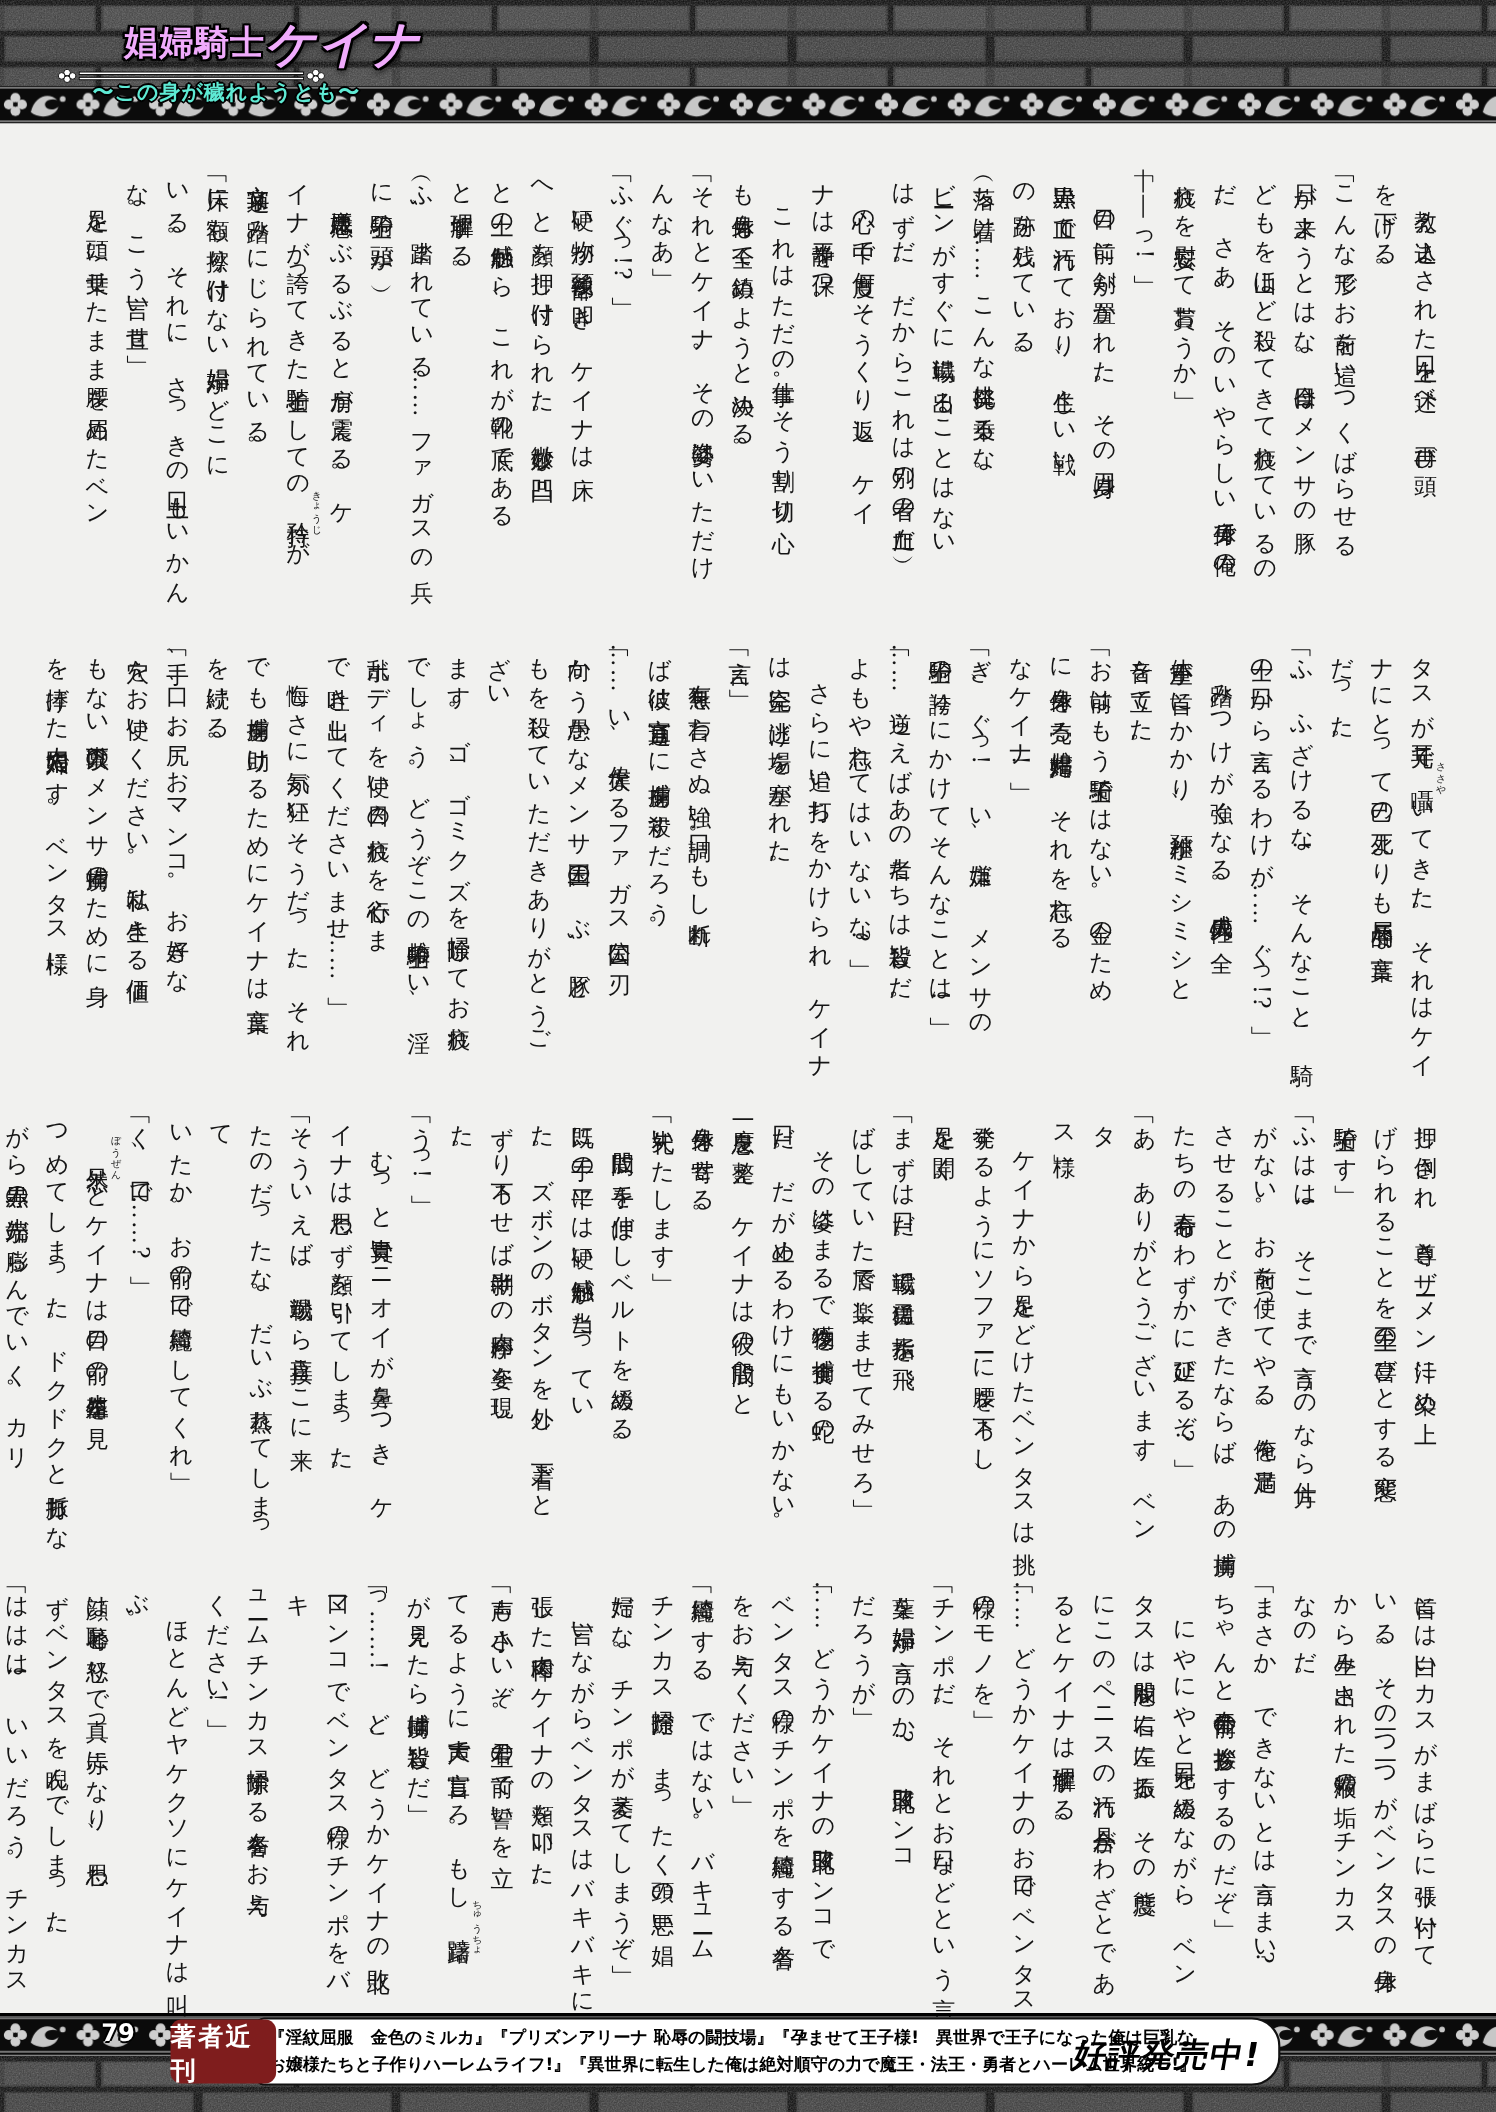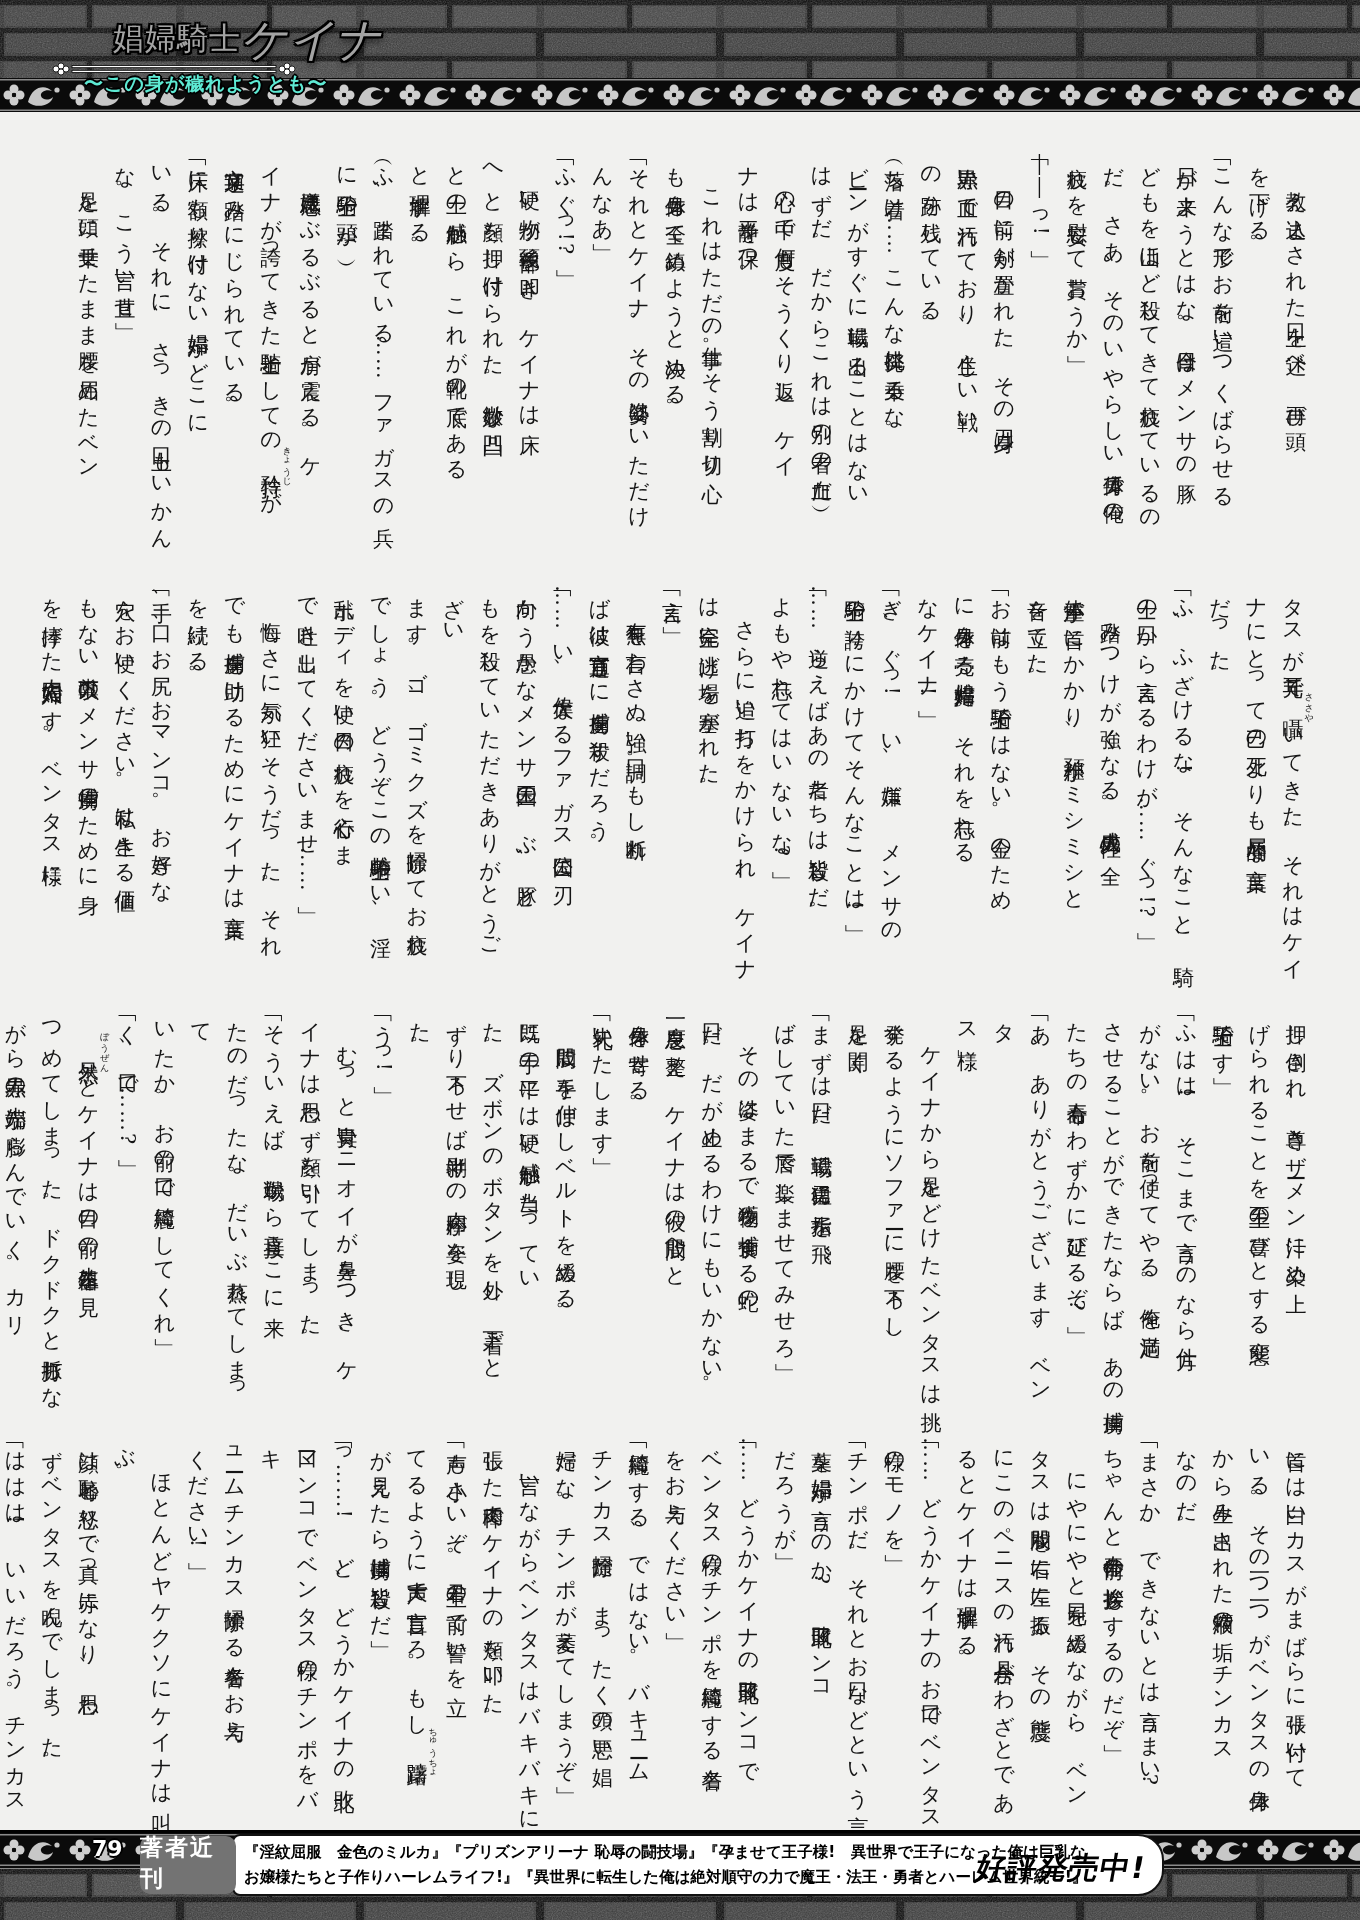--- a/index.html
+++ b/index.html
@@ -2,22 +2,22 @@
 <html><head>
 <meta charset="utf-8">
 <style>
   html,body{margin:0;padding:0;background:#555;}
   .page{position:relative;width:1360px;height:1920px;background:#f1f1ef;overflow:hidden;
         font-family:"DejaVu Serif","Liberation Serif",serif;}
   .abs{position:absolute;left:0;top:0;}
 
   
   .header{position:absolute;left:0;top:0;width:1360px;height:112px;background:#1c1c1c;}
-  .title-block{position:absolute;left:66px;top:10px;z-index:5;color:#a3a3a3;
-     font-family:"DejaVu Sans","Liberation Sans",sans-serif;font-weight:normal;
+  .title-block{position:absolute;left:66px;top:10px;z-index:5;color:#f0abfc;
+     font-family:"DejaVu Sans","Liberation Sans",sans-serif;font-weight:bold;
      text-shadow:-2px 0 #000,2px 0 #000,0 -2px #000,0 2px #000,-2px -2px #000,2px -2px #000,-2px 2px #000,2px 2px #000,0 4px 7px rgba(0,0,0,.9);padding-left:47px;}
   .title-prefix{font-size:31px;letter-spacing:1px;vertical-align:6px;}
   .title-main{font-size:45px;letter-spacing:1px;font-style:italic;}
   .ornament-line{position:absolute;left:52px;top:62px;z-index:5;}
   .subtitle{position:absolute;left:84px;top:71px;z-index:6;color:#5eead4;font-size:19px;font-weight:bold;
      font-family:"DejaVu Sans","Liberation Sans",sans-serif;letter-spacing:1px;
      text-shadow:-2px 0 #000,2px 0 #000,0 -2px #000,0 2px #000,-1px -1px #000,1px -1px #000,-1px 1px #000,1px 1px #000;}
   .flower-strip-top{position:absolute;left:0;top:78px;width:1360px;height:34px;z-index:2;}
 
   
@@ -29,22 +29,22 @@
   ruby{ruby-align:center;}
   rt{font-size:9px;letter-spacing:0;font-family:"DejaVu Sans","Liberation Sans",sans-serif;}
 
   
   .footer-topline{position:absolute;left:0;top:1830px;width:1360px;height:3px;background:#000;z-index:3;}
   .flower-strip-bottom{position:absolute;left:0;top:1833px;width:1360px;height:36px;z-index:3;}
   .footer-brick{position:absolute;left:0;top:1869px;width:1360px;height:51px;z-index:2;}
   .page-number{position:absolute;left:92px;top:1836px;z-index:6;color:#fff;font-size:22px;font-weight:bold;
      font-family:"DejaVu Sans","Liberation Sans",sans-serif;
      text-shadow:-2px 0 #000,2px 0 #000,0 -2px #000,0 2px #000;}
-  .recent-box{position:absolute;left:140px;top:1836px;width:96px;height:58px;background:#737373;border-radius:10px;
-     z-index:7;display:flex;align-items:flex-end;justify-content:center;}
+  .recent-box{position:absolute;left:155px;top:1836px;width:96px;height:58px;background:#7f1d1d;border-radius:10px;
+     z-index:7;display:flex;align-items:flex-start;justify-content:center;}
   .recent-label{color:#fff;font-size:23px;font-weight:bold;letter-spacing:2px;
      font-family:"DejaVu Sans","Liberation Sans",sans-serif;}
   .titles-box{position:absolute;left:232px;top:1834px;width:932px;height:62px;background:#fff;
      border:2px solid #111;border-radius:8px 26px 26px 8px;z-index:6;box-sizing:border-box;}
   .titles-lines{position:absolute;left:10px;top:4px;width:740px;color:#000;font-size:15.5px;font-weight:bold;
      line-height:25px;font-family:"DejaVu Sans","Liberation Sans",sans-serif;white-space:nowrap;}
   .on-sale{position:absolute;right:16px;top:12px;color:#000;font-size:30px;font-weight:900;
      font-family:"DejaVu Sans","Liberation Sans",sans-serif;transform:skewX(-10deg);letter-spacing:1px;}
 </style>
 </head>

